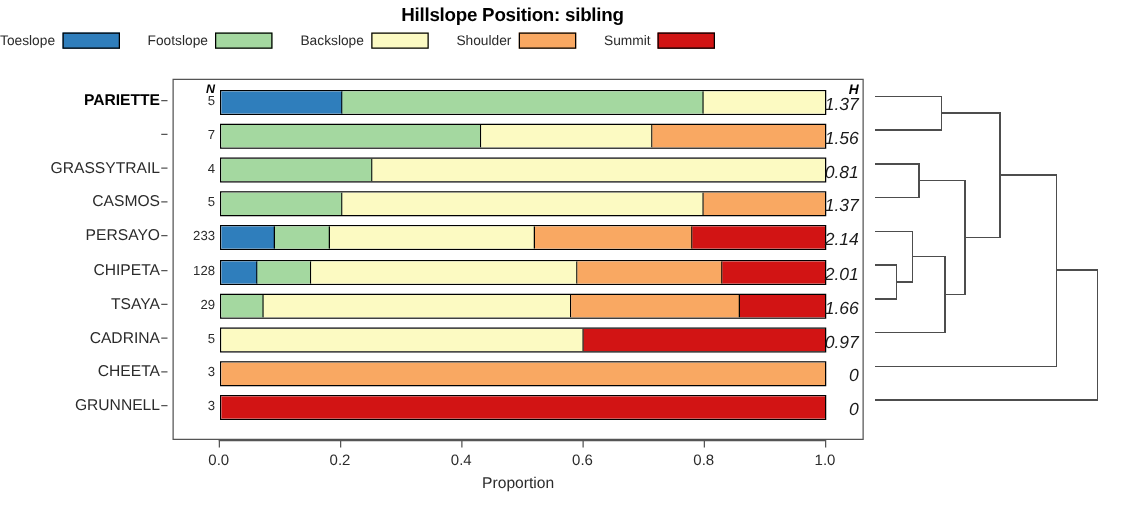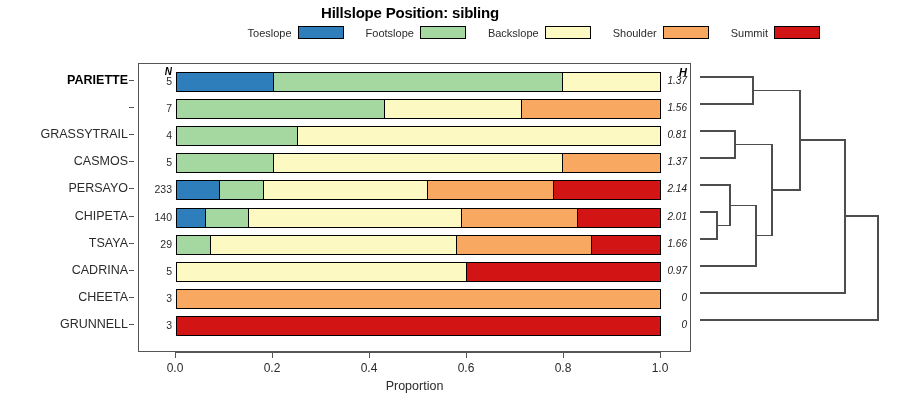--- a/index.html
+++ b/index.html
@@ -28,21 +28,21 @@
     letter-spacing: -0.2px;
   }
 
   
   #legend {
     position: absolute;
     top: 26px;
     left: 0;
     width: 820px;
     display: flex;
-    justify-content: flex-end;
+    justify-content: flex-start;
     align-items: center;
     gap: 22px;
   }
   .legend-item {
     display: flex;
     align-items: center;
     gap: 6px;
   }
   .legend-label {
     font-size: 11px;
@@ -83,21 +83,21 @@
     text-align: right;
     font-size: 10.5px;
     color: #2b2b2b;
   }
   .row-h {
     position: absolute;
     right: 3px;
     width: 36px;
     top: 7px;
     text-align: right;
-    font-size: 10px;
+    font-size: 14px;
     font-style: italic;
     color: #1a1a1a;
   }
   .bar {
     position: absolute;
     left: 37px;
     top: 4px;
     width: 485px;
     height: 20px;
     border: 1.6px solid #000;
@@ -308,21 +308,21 @@
         <div class="bar">
           <div class="seg" style="width: 9%; background: rgb(47, 126, 188);"></div>
           <div class="seg" style="width: 9%; background: rgb(164, 216, 160);"></div>
           <div class="seg" style="width: 34%; background: rgb(252, 250, 194);"></div>
           <div class="seg" style="width: 26%; background: rgb(249, 168, 98);"></div>
           <div class="seg" style="width: 22%; background: rgb(210, 20, 20);"></div>
         </div>
         <div class="row-h">2.14</div>
       </div>
       <div class="row" style="top: 139.5px;">
-        <div class="row-n">140</div>
+        <div class="row-n">128</div>
         <div class="bar">
           <div class="seg" style="width: 6%; background: rgb(47, 126, 188);"></div>
           <div class="seg" style="width: 9%; background: rgb(164, 216, 160);"></div>
           <div class="seg" style="width: 44%; background: rgb(252, 250, 194);"></div>
           <div class="seg" style="width: 24%; background: rgb(249, 168, 98);"></div>
           <div class="seg" style="width: 17%; background: rgb(210, 20, 20);"></div>
         </div>
         <div class="row-h">2.01</div>
       </div>
       <div class="row" style="top: 166.7px;">

